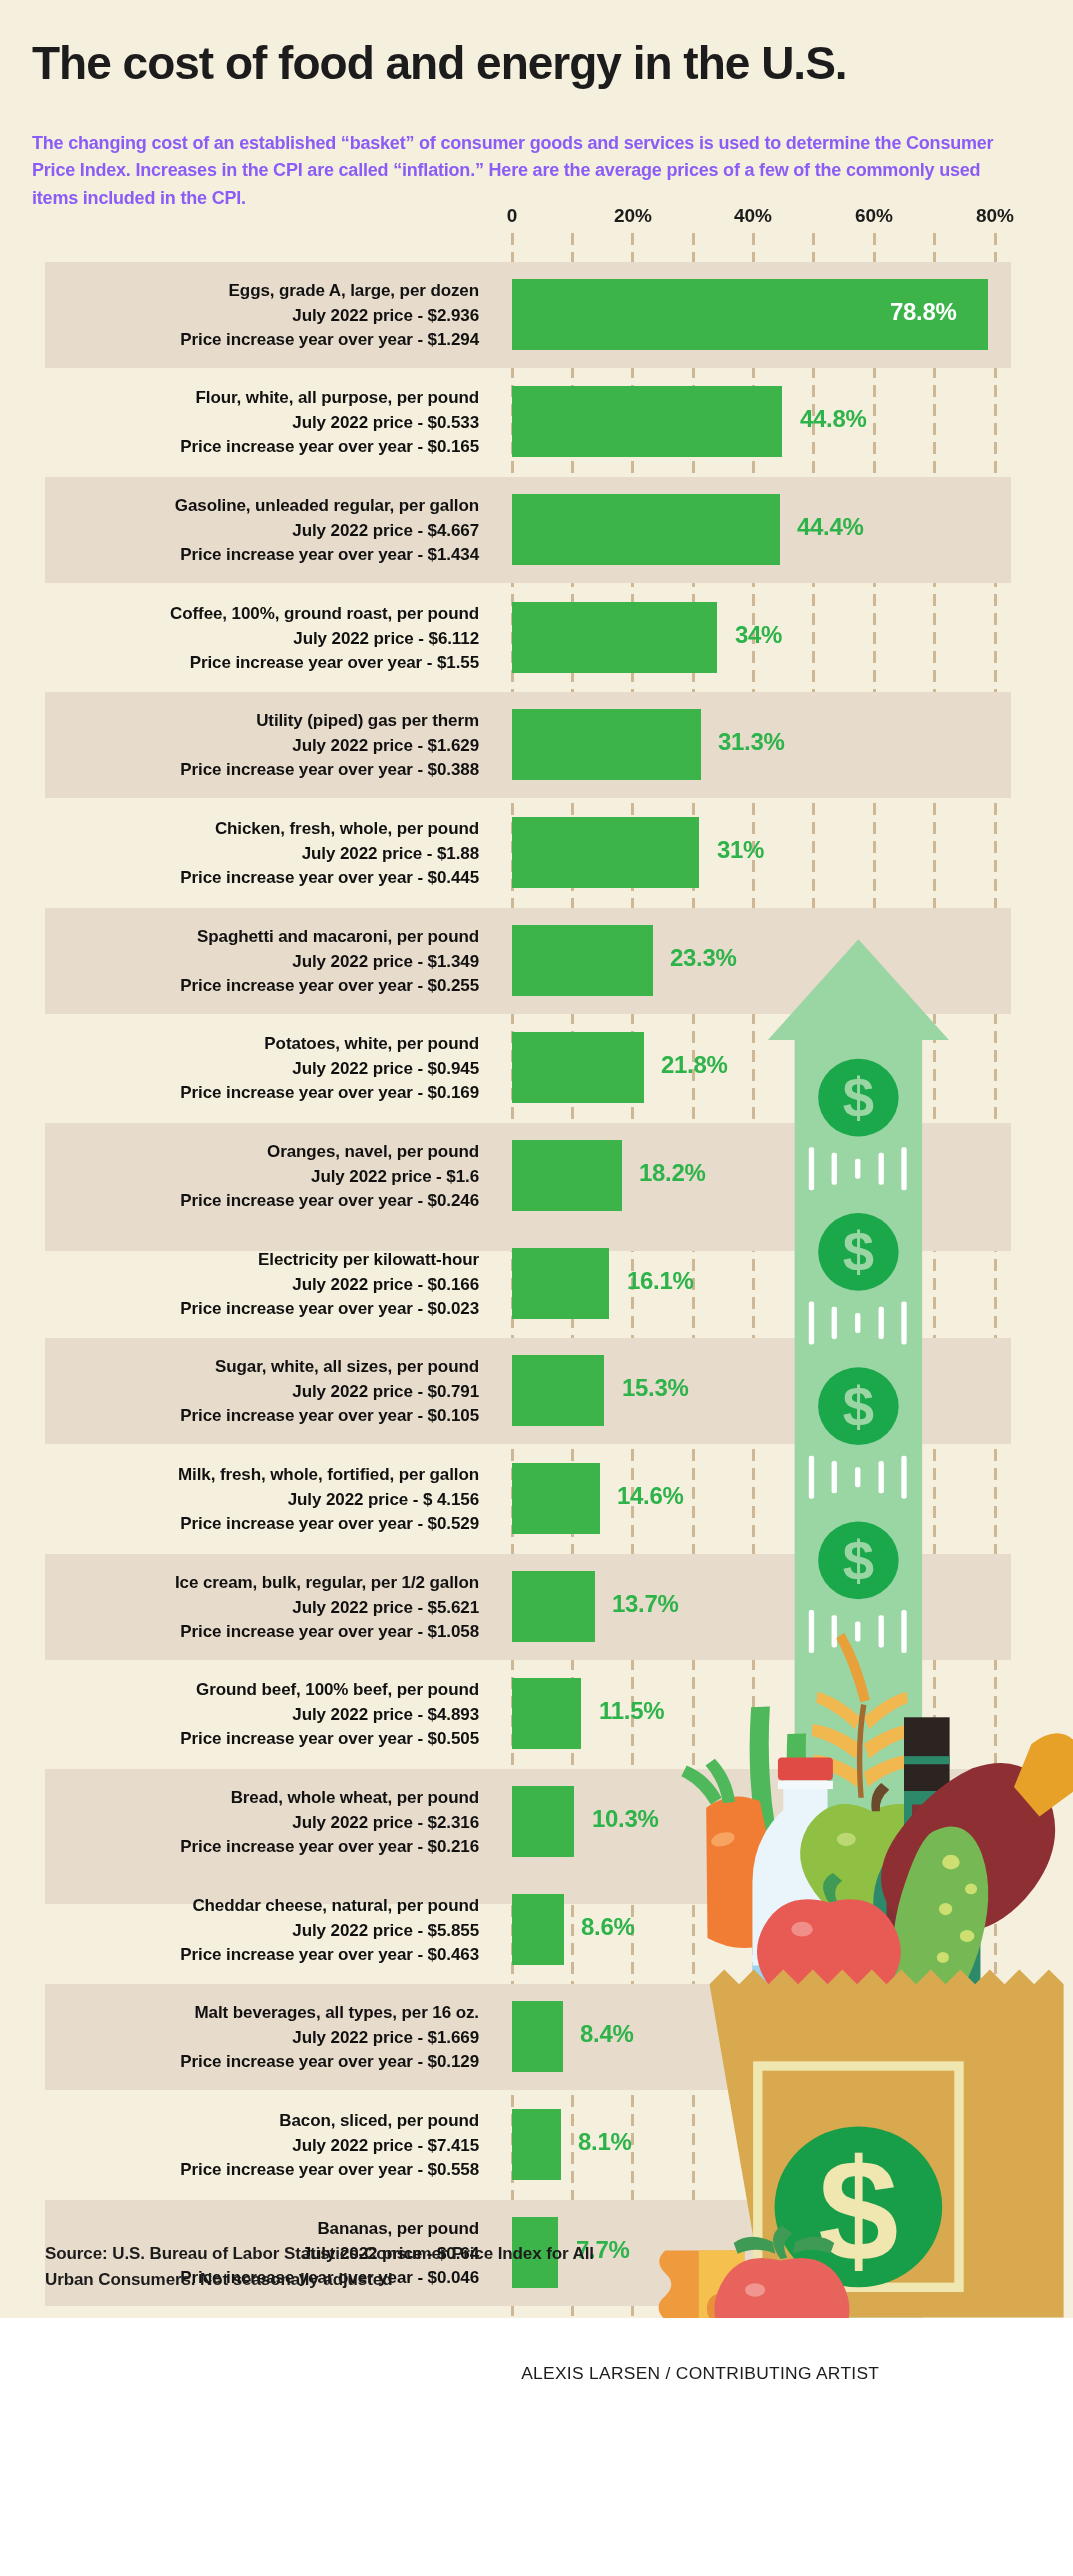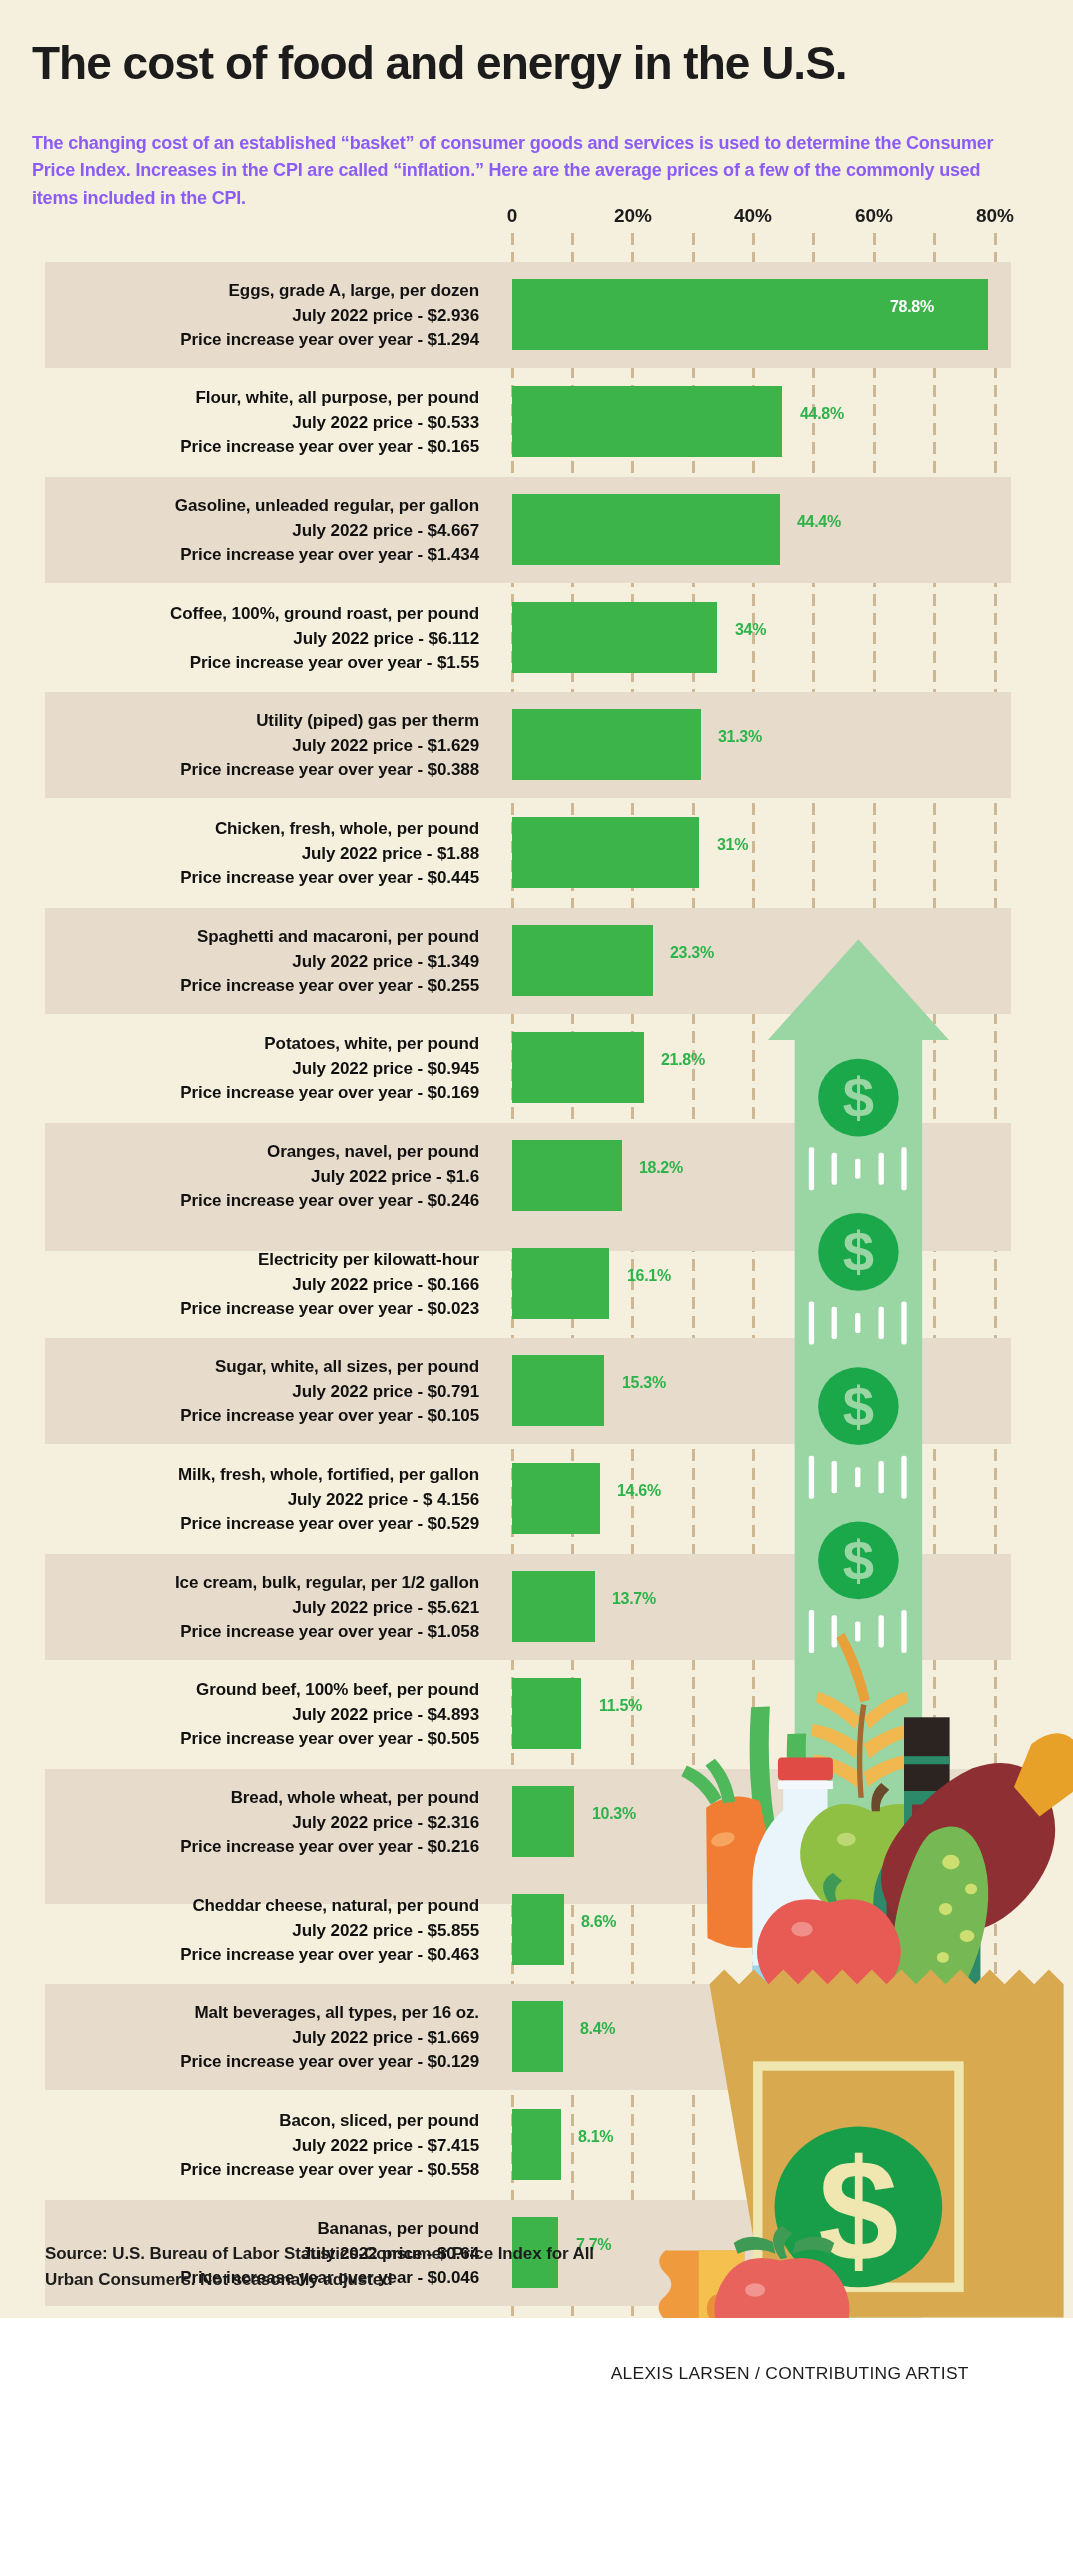--- a/index.html
+++ b/index.html
@@ -97,21 +97,21 @@
     letter-spacing: -0.1px;
   }
   .row-price b, .row-increase b { font-weight: 800; }
   .bar {
     position: absolute;
     background: #3cb44a;
     z-index: 4;
   }
   .bar-value {
     position: absolute;
-    font-size: 16px;
+    font-size: 24px;
     font-weight: 800;
     color: #2eb34b;
     white-space: nowrap;
     z-index: 6;
     letter-spacing: -0.3px;
     text-align: center;
   }
   .bar-value.inside { color: #ffffff; }
   
   #art {
@@ -132,21 +132,21 @@
     color: #1c1c1c;
     line-height: 1.5;
     letter-spacing: -0.1px;
     z-index: 8;
   }
   
   #credits {
     position: absolute;
     right: 14.8px; top: 2361px;
     width: 537px;
-    text-align: center;
+    text-align: left;
     font-size: 17.4px;
     font-weight: 500;
     color: #1c1c1c;
     line-height: 1.45;
     letter-spacing: 0.3px;
     z-index: 9;
   }
 </style>
 </head>
 <body>

